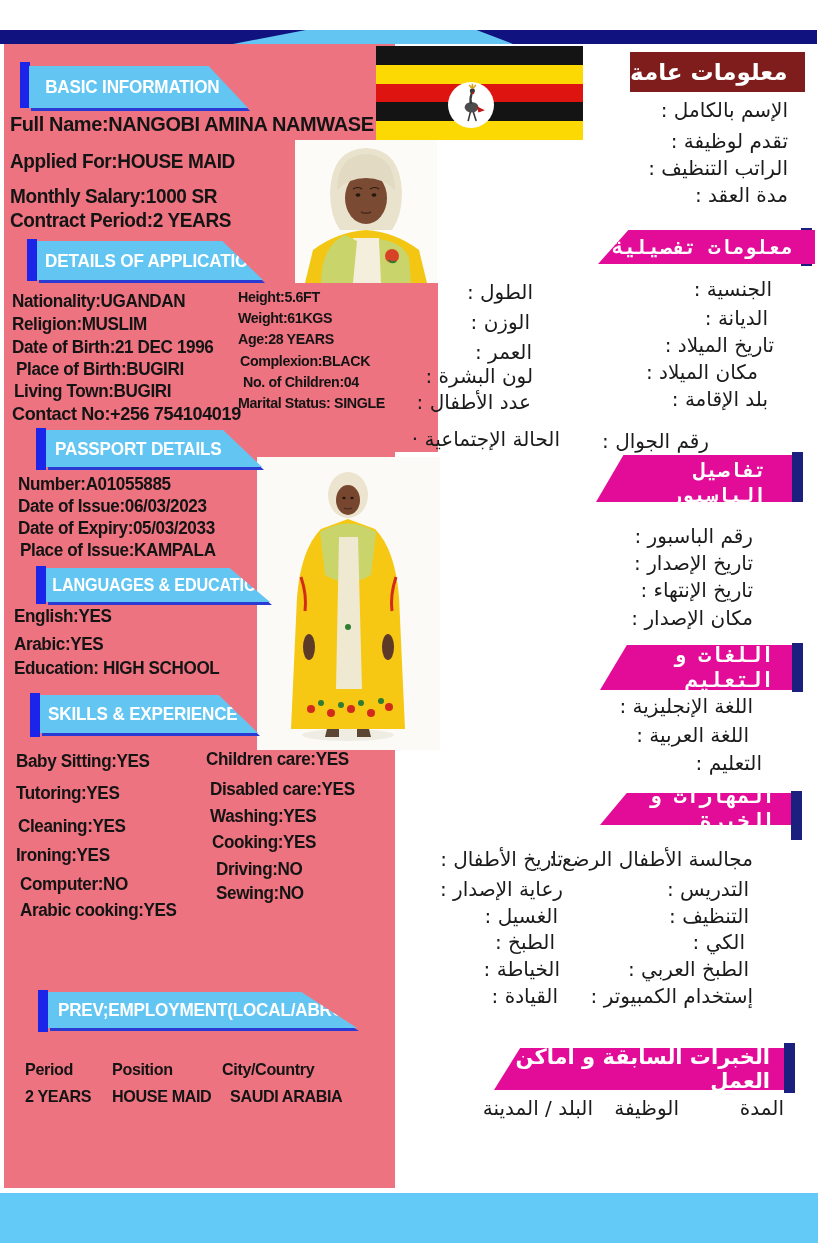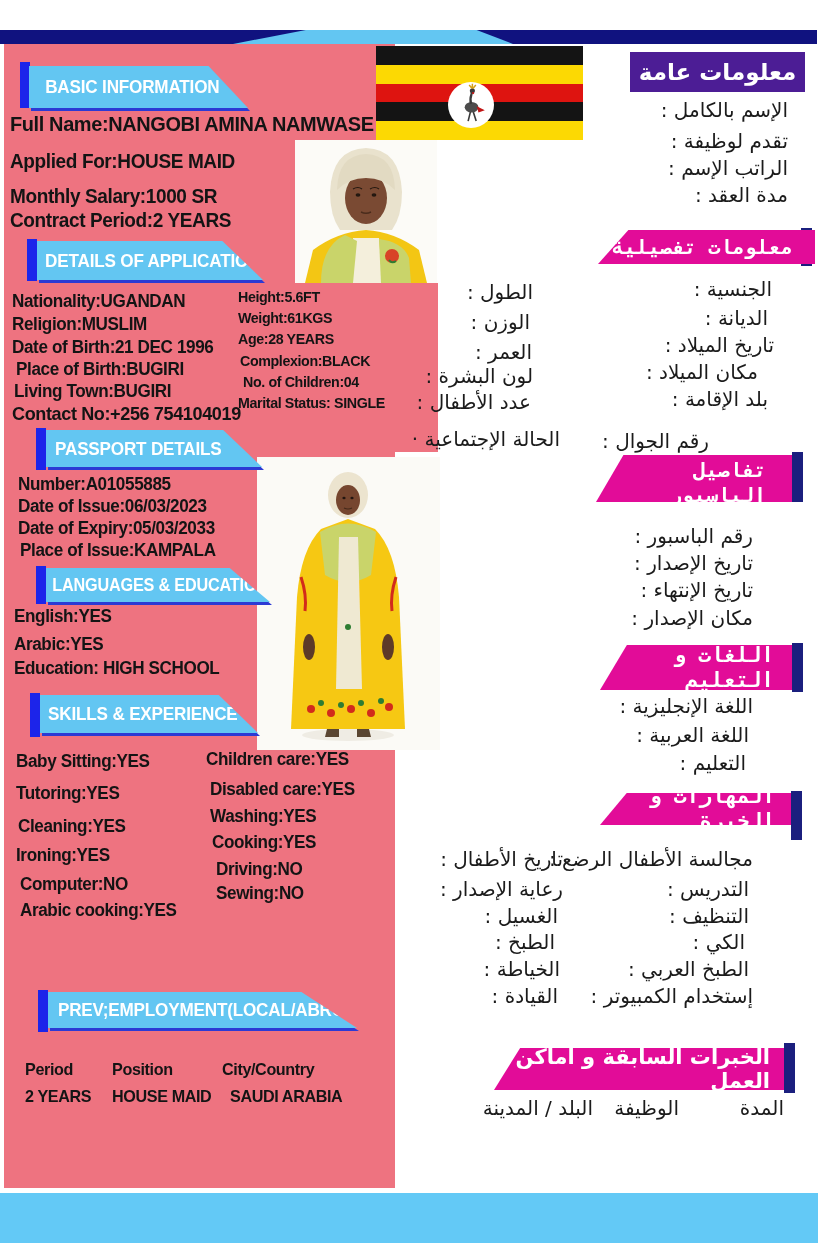--- a/index.html
+++ b/index.html
@@ -204,21 +204,21 @@
   <div class="tl" style="left:216px;top:883px;font-size:18px;">Sewing:NO</div>
 
   <div class="tl" style="left:25px;top:1060px;font-size:17px;">Period</div>
   <div class="tl" style="left:112px;top:1060px;font-size:17px;">Position</div>
   <div class="tl" style="left:222px;top:1060px;font-size:17px;">City/Country</div>
   <div class="tl" style="left:25px;top:1087px;font-size:17px;">2 YEARS</div>
   <div class="tl" style="left:112px;top:1087px;font-size:17px;">HOUSE MAID</div>
   <div class="tl" style="left:230px;top:1087px;font-size:17px;">SAUDI ARABIA</div>
 
   <div class="mhead" style="left:628px;top:50px;width:175px;height:40px;font-size:23px;
-       justify-content:center;border:2px solid #ffffff;background:#4c1d95;">
+       justify-content:flex-end;border:2px solid #ffffff;background:#7f1d1d;">
     <span>معلومات عامة</span>
   </div>
 
   <div class="mbar" style="left:801px;top:228px;height:38px;"></div>
   <div class="mhead mskew" style="left:598px;top:230px;width:203px;height:34px;font-size:20px;padding-left:14px;">
     <span style="padding-right:12px;">معلومات تفصيلية</span>
   </div>
 
   <div class="mbar" style="left:792px;top:452px;height:50px;"></div>
   <div class="mhead mskew" style="left:596px;top:455px;width:196px;height:47px;font-size:20px;
@@ -237,21 +237,21 @@
   </div>
 
   <div class="mbar" style="left:784px;top:1043px;height:50px;"></div>
   <div class="mhead" style="left:494px;top:1048px;width:290px;height:42px;font-size:21px;
        clip-path:polygon(9% 0,100% 0,100% 100%,0 100%);">
     <span style="padding-right:14px;">الخبرات السابقة و أماكن العمل</span>
   </div>
 
   <div class="ar" style="right:44px;top:98px;">الإسم بالكامل :</div>
   <div class="ar" style="right:44px;top:129px;">تقدم لوظيفة :</div>
-  <div class="ar" style="right:44px;top:156px;">الراتب الإسم :</div>
+  <div class="ar" style="right:44px;top:156px;">الراتب التنظيف :</div>
   <div class="ar" style="right:44px;top:183px;">مدة العقد :</div>
 
   <div class="ar" style="right:60px;top:277px;">الجنسية :</div>
   <div class="ar" style="right:64px;top:306px;">الديانة :</div>
   <div class="ar" style="right:58px;top:333px;">تاريخ الميلاد :</div>
   <div class="ar" style="right:74px;top:360px;">مكان الميلاد :</div>
   <div class="ar" style="right:64px;top:387px;">بلد الإقامة :</div>
   <div class="ar" style="right:123px;top:429px;">رقم الجوال :</div>
 
   <div class="ar" style="right:299px;top:280px;">الطول :</div>
@@ -261,21 +261,21 @@
   <div class="ar" style="right:301px;top:390px;">عدد الأطفال :</div>
   <div class="ar" style="right:272px;top:427px;">الحالة الإجتماعية ·</div>
 
   <div class="ar" style="right:79px;top:524px;">رقم الباسبور :</div>
   <div class="ar" style="right:79px;top:551px;">تاريخ الإصدار :</div>
   <div class="ar" style="right:79px;top:578px;">تاريخ الإنتهاء :</div>
   <div class="ar" style="right:79px;top:606px;">مكان الإصدار :</div>
 
   <div class="ar" style="right:79px;top:694px;">اللغة الإنجليزية :</div>
   <div class="ar" style="right:83px;top:723px;">اللغة العربية :</div>
-  <div class="ar" style="right:86px;top:751px;">التعليم :</div>
+  <div class="ar" style="right:70px;top:751px;">التعليم :</div>
 
   <div class="ar" style="right:79px;top:847px;">مجالسة الأطفال الرضع :</div>
   <div class="ar" style="right:83px;top:877px;">التدريس :</div>
   <div class="ar" style="right:83px;top:904px;">التنظيف :</div>
   <div class="ar" style="right:87px;top:930px;">الكي :</div>
   <div class="ar" style="right:83px;top:957px;">الطبخ العربي :</div>
   <div class="ar" style="right:79px;top:984px;">إستخدام الكمبيوتر :</div>
 
   <div class="ar" style="right:269px;top:847px;">تاريخ الأطفال :</div>
   <div class="ar" style="right:269px;top:877px;">رعاية الإصدار :</div>

